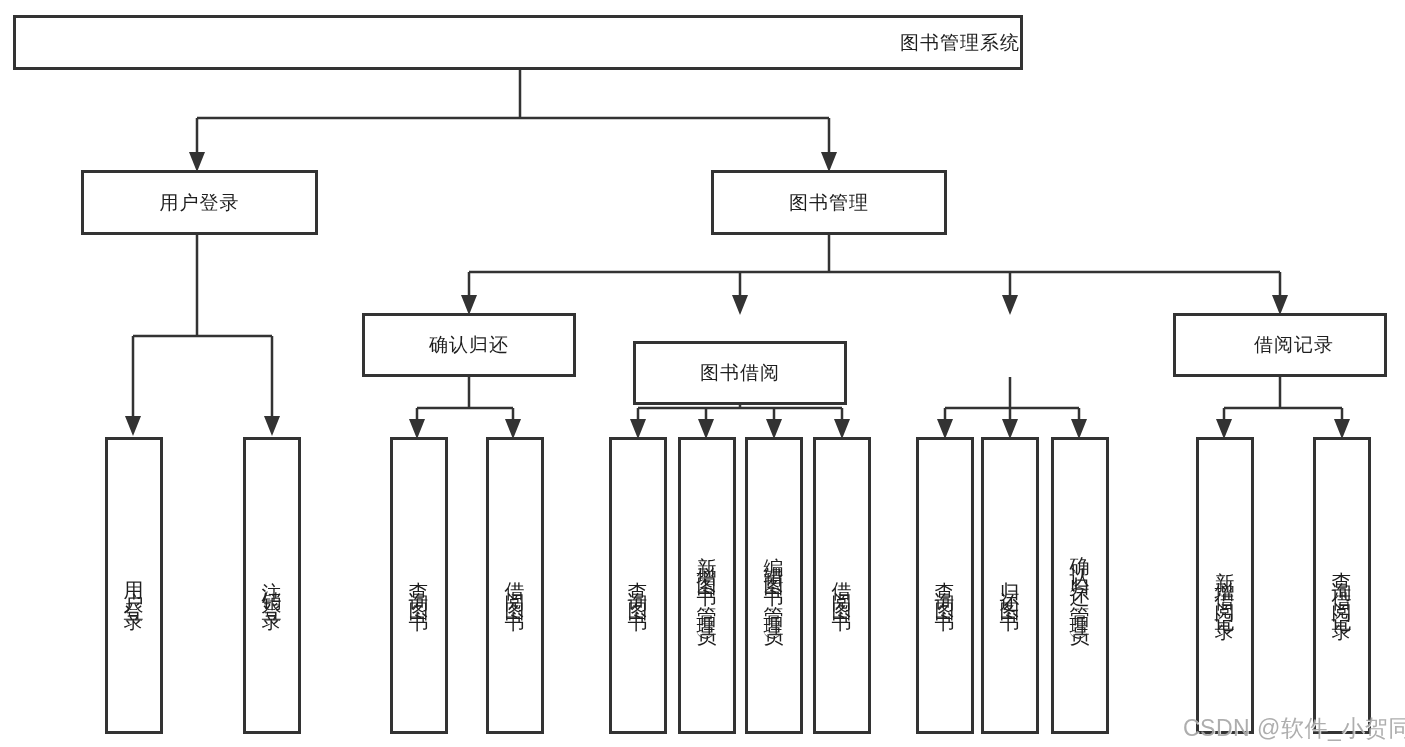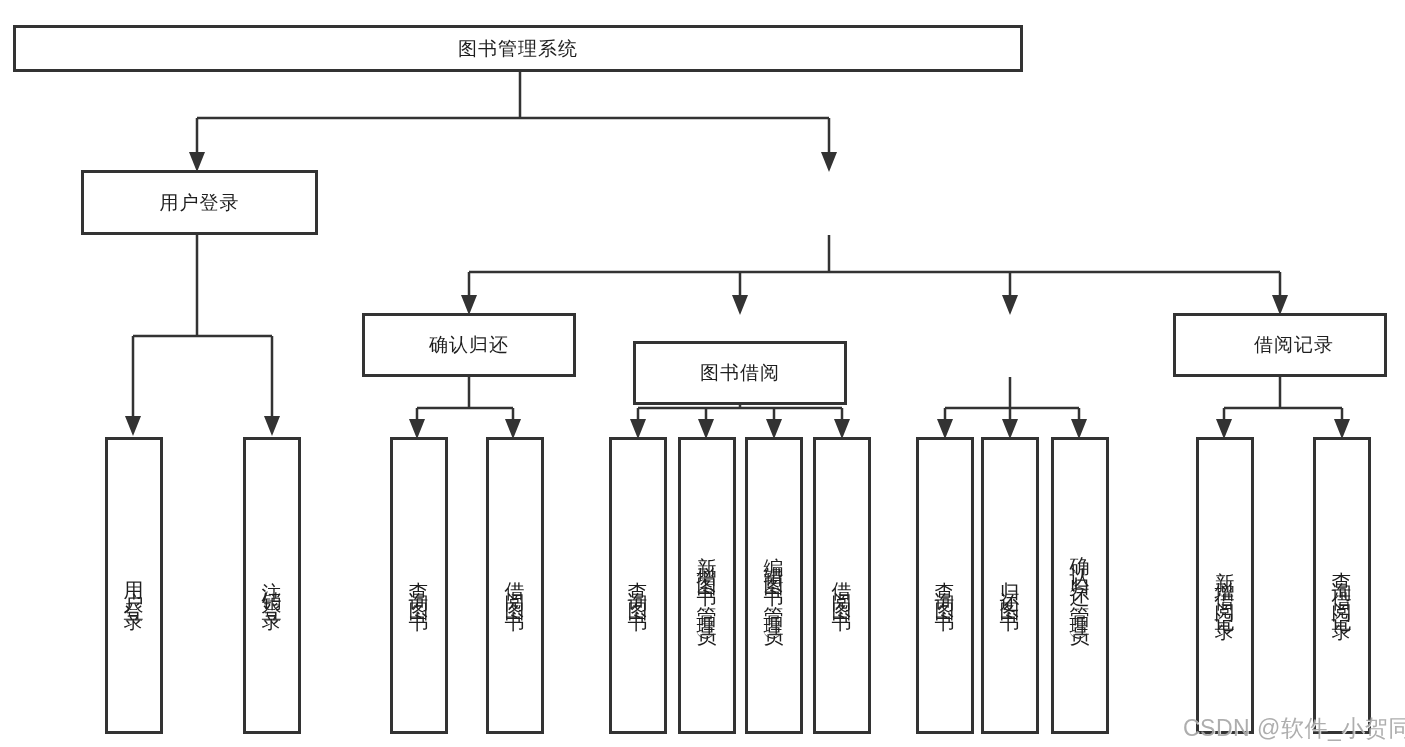--- a/index.html
+++ b/index.html
@@ -6,21 +6,21 @@
   .stage{
     position:relative;width:1405px;height:747px;background:#fff;overflow:hidden;
     font-family:"Liberation Sans", sans-serif;color:#1e1e1e;
   }
   .wires{position:absolute;left:0;top:0;z-index:1;}
   .node{
     position:absolute;box-sizing:border-box;background:#fff;border:3px solid #333;
     display:flex;align-items:center;justify-content:center;z-index:2;
   }
   .node .hlabel{font-size:19px;letter-spacing:1px;white-space:nowrap;}
-  .root{left:13px;top:25px;width:1010px;height:47px;}
+  .root{left:13px;top:15px;width:1010px;height:55px;justify-content:flex-end;}
   .l2{top:170px;height:65px;}
   .l2a{left:81px;width:237px;}
   .l2b{left:711px;width:236px;}
   .l3{top:313px;height:64px;width:214px;}
   .l3a{left:362px;}
   .l3b{left:633px;margin-top:28px;}
   .l3c{left:903px;width:215px;}
   .l3d{left:1173px;padding-left:28px;}
   .leaf{top:437px;width:58px;height:297px;position:absolute;box-sizing:border-box;
     background:#fff;border:3px solid #333;display:flex;align-items:center;justify-content:center;z-index:2;}
@@ -80,20 +80,23 @@
     </g>
   </svg>
 
   <div class="node root">
     <span class="hlabel">图书管理系统</span>
   </div>
 
   <div class="node l2 l2a">
     <span class="hlabel">用户登录</span>
   </div>
+  <div class="node l2 l2b">
+    <span class="hlabel">图书管理</span>
+  </div>
 
   <div class="node l3 l3a">
     <span class="hlabel">确认归还</span>
   </div>
   <div class="node l3 l3b">
     <span class="hlabel">图书借阅</span>
   </div>
   <div class="node l3 l3d">
     <span class="hlabel">借阅记录</span>
   </div>

